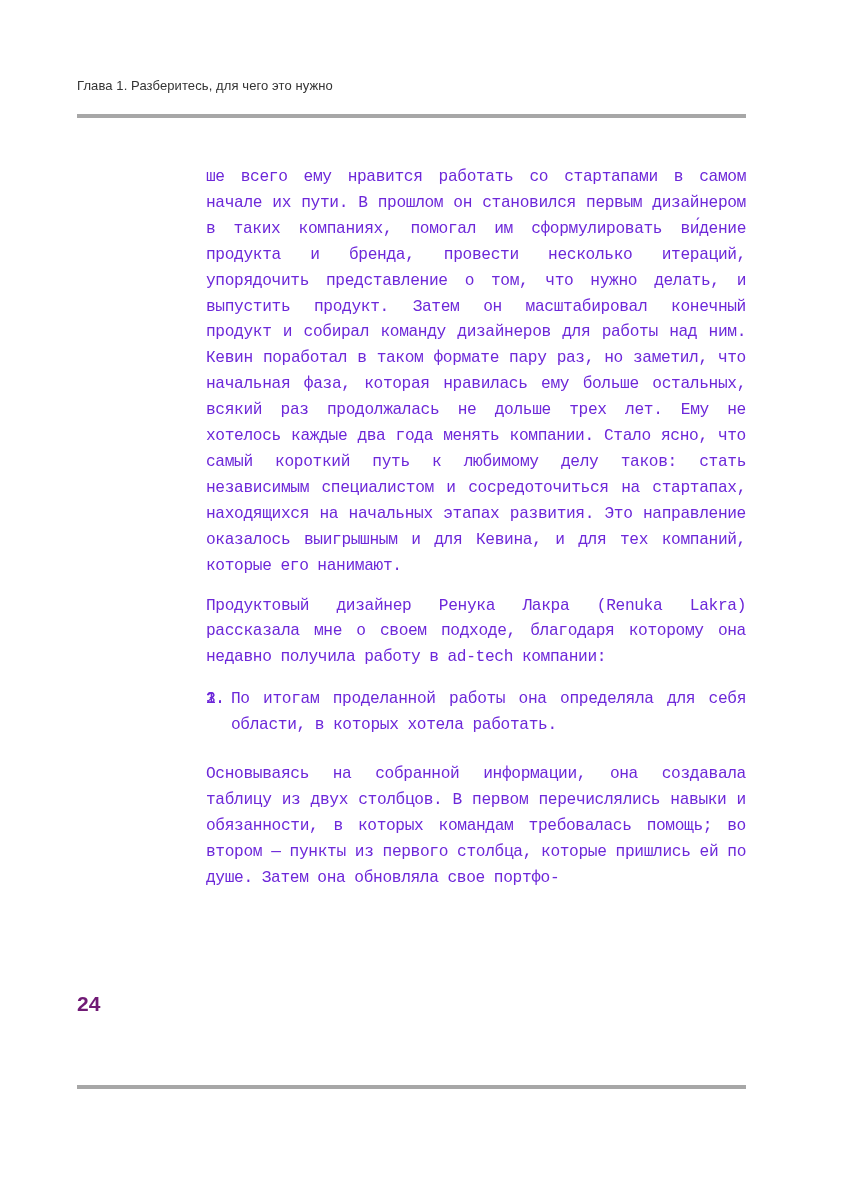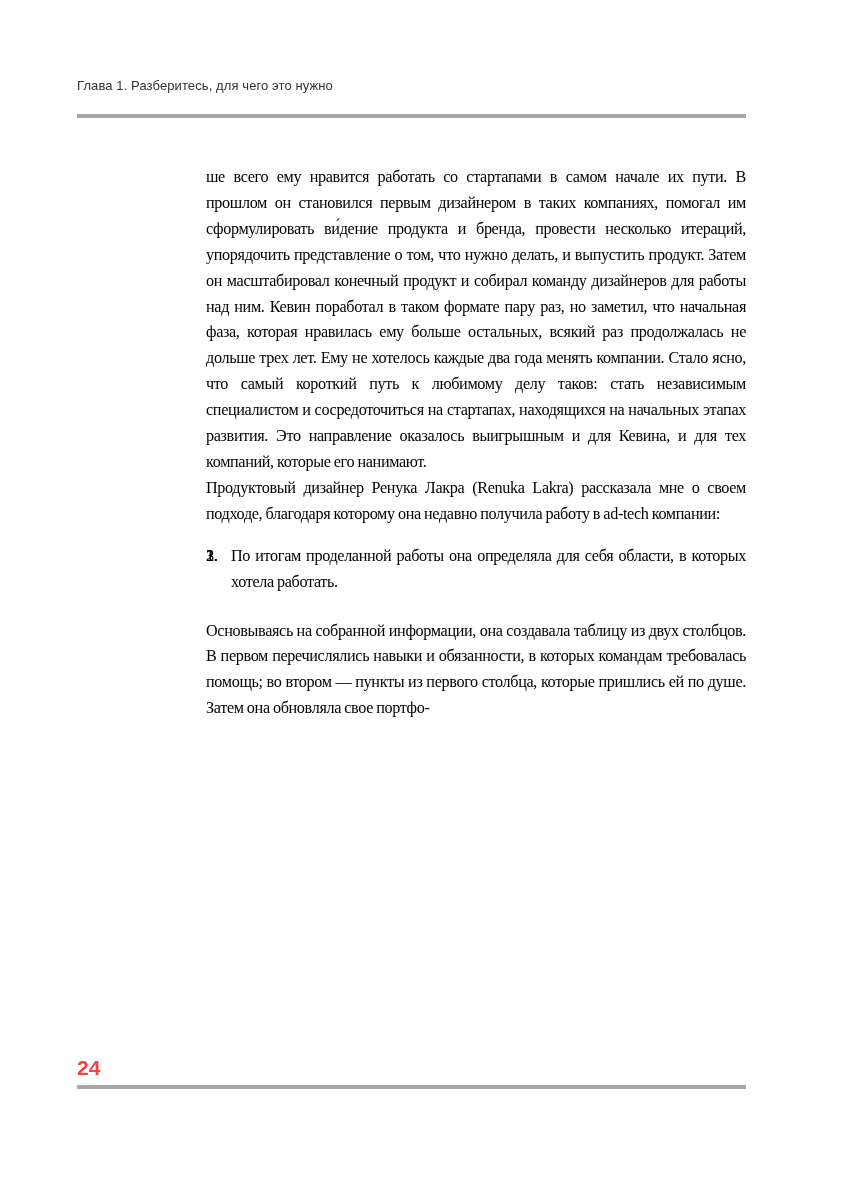--- a/index.html
+++ b/index.html
@@ -30,33 +30,34 @@
       height: 4px;
       background: #a7a7a7;
     }
     .rule.top { top: 114px; }
     .rule.bottom { top: 1085px; }
     .content {
       position: absolute;
       left: 206px;
       top: 165px;
       width: 540px;
-      font-family: Liberation Serif, serif;
+      font-family: Liberation Mono, monospace;
       font-size: 16.2px;
       line-height: 25.9px;
-      color: #000000;
+      color: #6d28d9;
       letter-spacing: -0.35px;
       word-spacing: -0.5px;
     }
     .content p {
       margin: 0;
       text-align: justify;
       text-align-last: left;
     }
     .content p.gap {
+      margin-top: 14px;
     }
     .numbered-list {
       list-style: none;
       margin: 16px 0 0 0;
       padding: 0;
     }
     .numbered-list li {
       position: relative;
       padding-left: 25px;
       margin-bottom: 8px;
@@ -67,25 +68,25 @@
       position: absolute;
       left: 0;
       top: 0;
     }
     .content p.after-list {
       margin-top: 23px;
     }
     .page-number {
       position: absolute;
       left: 77px;
-      top: 1056px;
+      top: 992px;
       font-family: "Liberation Sans", sans-serif;
       font-weight: bold;
       font-size: 21px;
-      color: #ef4444;
+      color: #701a75;
     }
   </style>
 </head>
 <body>
 
 <div class="running-head">Глава 1. Разберитесь, для чего это нужно</div>
 <div class="rule top"></div>
 
 <div class="content">
   <p>ше всего ему нравится работать со стартапами в самом начале их пути. В прошлом он становился первым дизайнером в таких компаниях, помогал им сформулировать ви́дение продукта и бренда, провести несколько итераций, упорядочить представление о том, что нужно делать, и выпустить продукт. Затем он масштабировал конечный продукт и собирал команду дизайнеров для работы над ним. Кевин поработал в таком формате пару раз, но заметил, что начальная фаза, которая нравилась ему больше остальных, всякий раз продолжалась не дольше трех лет. Ему не хотелось каждые два года менять компании. Стало ясно, что самый короткий путь к любимому делу таков: стать независимым специалистом и сосредоточиться на стартапах, находящихся на начальных этапах развития. Это направление оказалось выигрышным и для Кевина, и для тех компаний, которые его нанимают.</p>

